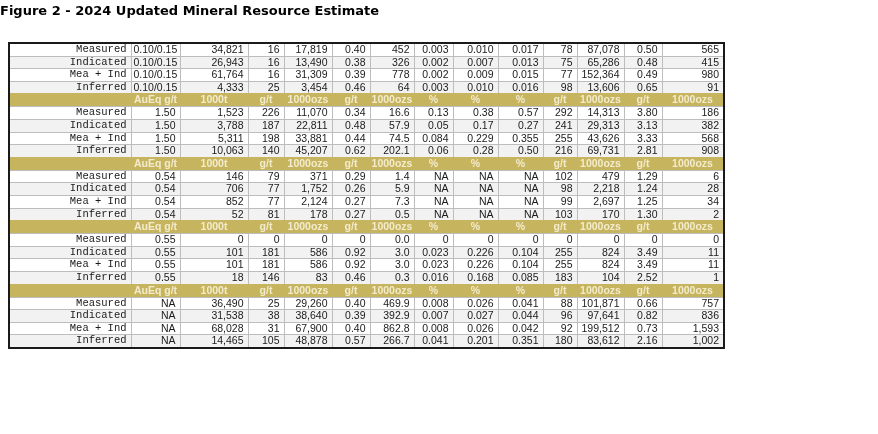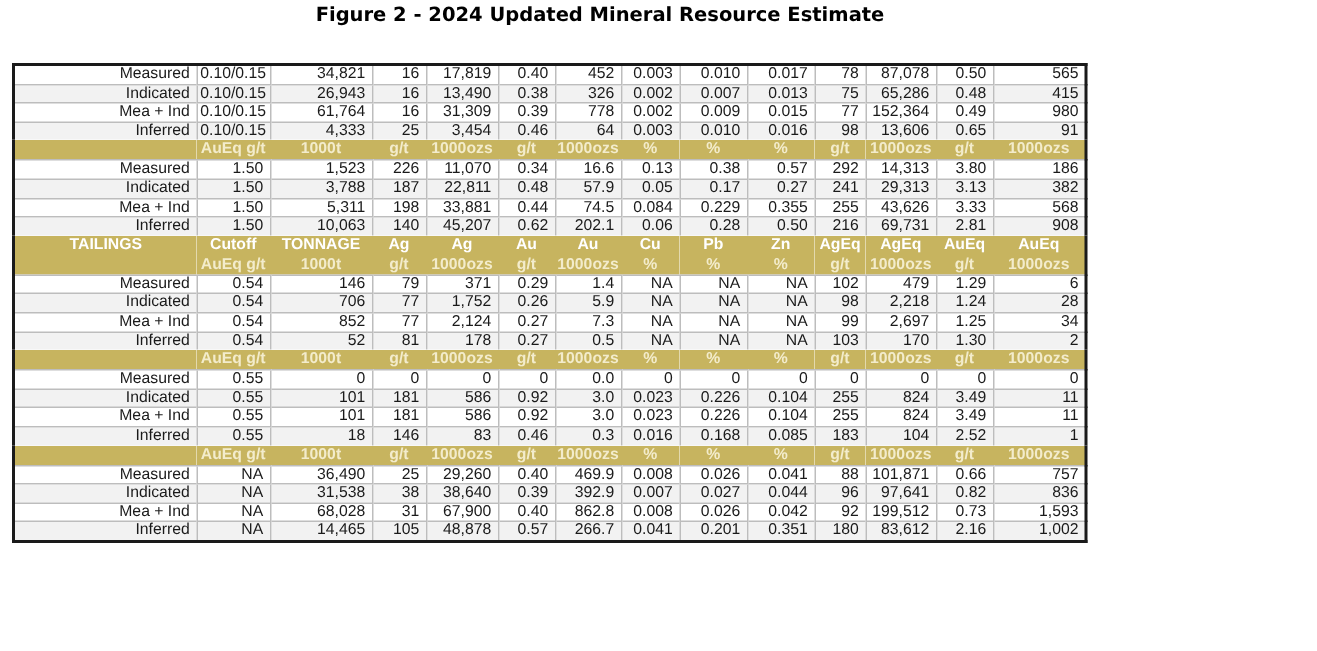--- a/index.html
+++ b/index.html
@@ -8,37 +8,37 @@
     --subheader-text:#F3ECCC;
     --section-subtitle-text:#E2D496;
     --stripe:#F2F2F2;
     --grid:#BDBDBD;
     --border-outer:#1A1A1A;
     --text:#1A1A1A;
   }
   html,body{margin:0;padding:0;background:#FFFFFF;}
   .page{position:relative;width:878px;height:434px;background:#FFFFFF;overflow:hidden;
         font-family:"Liberation Sans",sans-serif;}
-  .title{position:absolute;top:3px;left:0;width:800px;text-align:center;
+  .title{position:absolute;top:3px;left:0;width:800px;
          font-family:"DejaVu Sans",sans-serif;font-weight:bold;font-size:13px;color:#000;}
   table.mre{position:absolute;left:8px;top:42px;width:715px;table-layout:fixed;
             border-collapse:collapse;border:2px solid var(--border-outer);
             font-size:10.5px;color:var(--text);}
   table.mre td{height:11.6px;line-height:11.6px;padding:0 4px 0 2px;
                border-left:1px solid var(--grid);border-top:1px solid var(--grid);
                text-align:right;white-space:nowrap;overflow:hidden;}
   table.mre td:first-child{border-left:none;}
   tr.hdr td{background:var(--header-bg);border-left:none;border-top:none;
             color:var(--header-text);font-weight:bold;text-align:center;
             height:13px;line-height:13px;padding:0 1px;}
   tr.hdr2 td{color:var(--subheader-text);}
   tr.hdr2 td.sec{color:var(--section-subtitle-text);}
   tr.r0 td{background:#FFFFFF;}
   tr.r1 td{background:var(--stripe);}
-  td.lbl{text-align:left;padding-left:3px;}
+  td.lbl{text-align:left;padding-left:3px;font-family:Liberation Mono, monospace;}
   td.na{text-align:center;}
 </style>
 </head>
 <body>
 
 <div class="page">
   <div class="title">Figure 2 - 2024 Updated Mineral Resource Estimate</div>
   <table class="mre">
     <colgroup>
       <col style="width:122px">
@@ -194,36 +194,20 @@
           <td>0.62</td>
           <td>202.1</td>
           <td>0.06</td>
           <td>0.28</td>
           <td>0.50</td>
           <td>216</td>
           <td>69,731</td>
           <td>2.81</td>
           <td>908</td>
         </tr>
-        <tr class="hdr hdr1">
-          <td class="sec">TAILINGS</td>
-          <td>Cutoff</td>
-          <td>TONNAGE</td>
-          <td>Ag</td>
-          <td>Ag</td>
-          <td>Au</td>
-          <td>Au</td>
-          <td>Cu</td>
-          <td>Pb</td>
-          <td>Zn</td>
-          <td>AgEq</td>
-          <td>AgEq</td>
-          <td>AuEq</td>
-          <td>AuEq</td>
-        </tr>
         <tr class="hdr hdr2">
           <td class="sec"></td>
           <td>AuEq g/t</td>
           <td>1000t</td>
           <td>g/t</td>
           <td>1000ozs</td>
           <td>g/t</td>
           <td>1000ozs</td>
           <td>%</td>
           <td>%</td>

